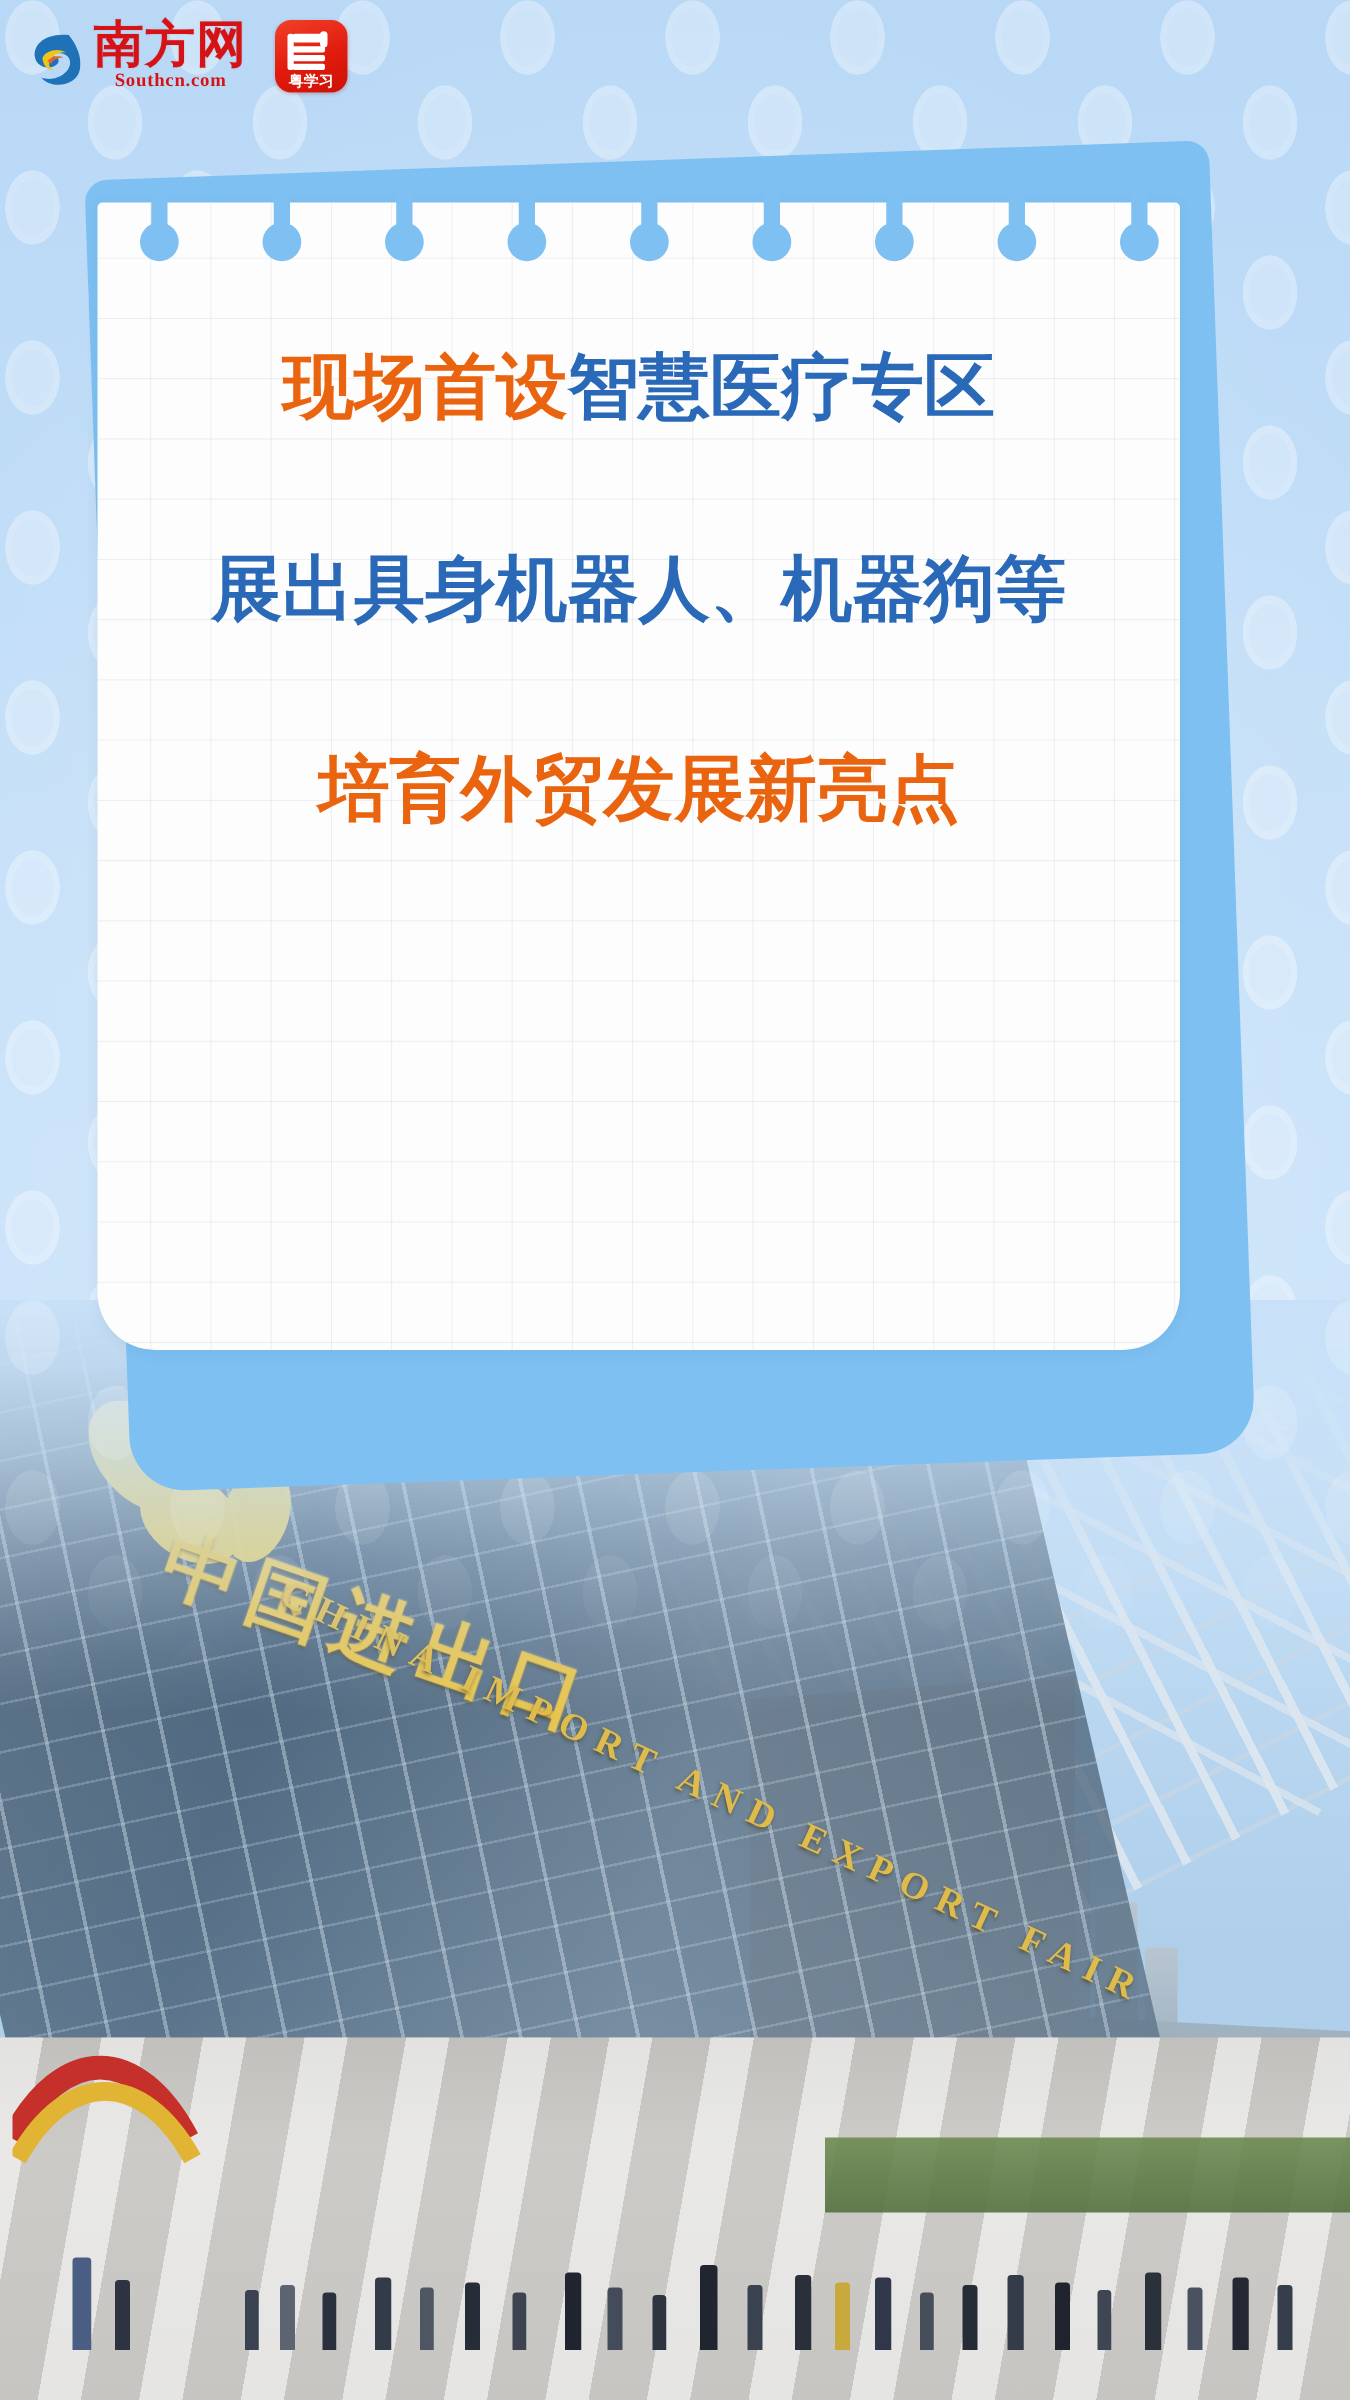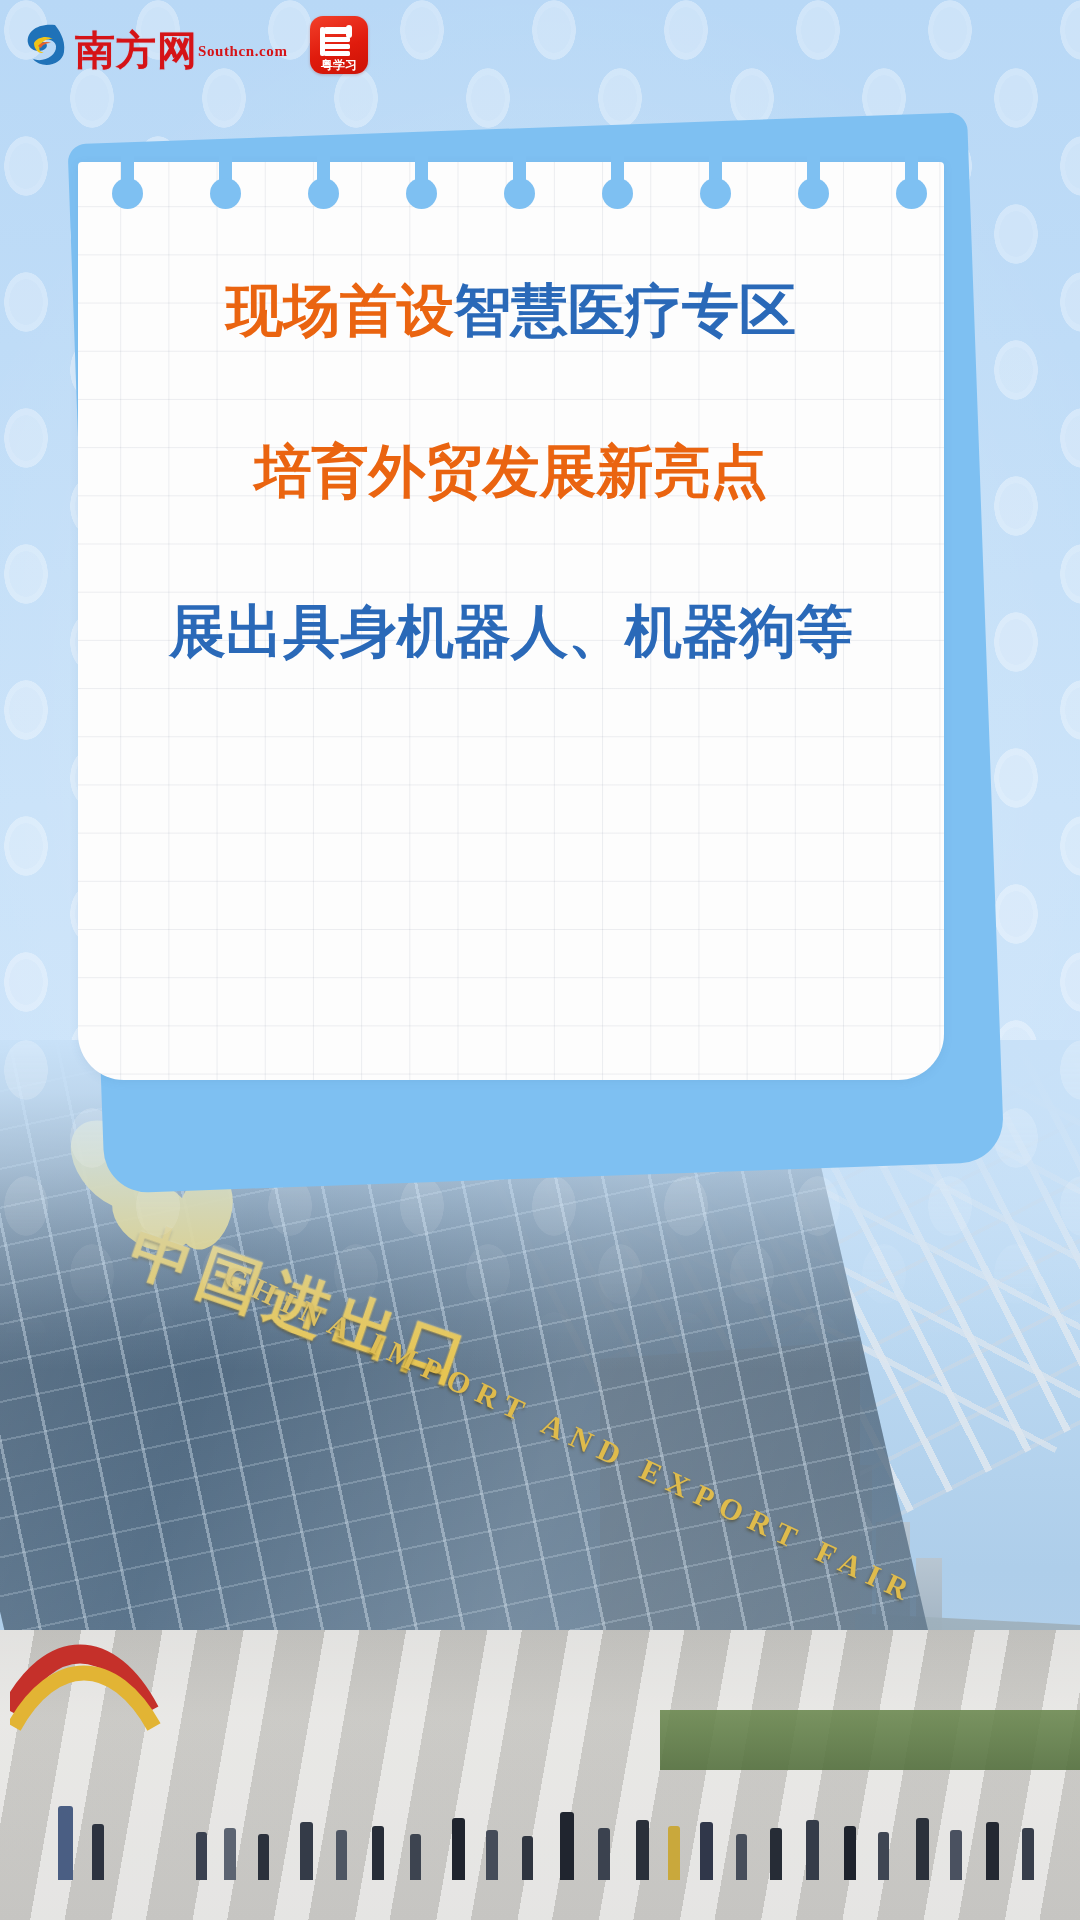--- a/index.html
+++ b/index.html
@@ -54,21 +54,21 @@
   .header {
     position: absolute;
     top: 16px; left: 22px;
     display: flex;
     align-items: center;
     gap: 22px;
     z-index: 40;
   }
   .logo-southcn { display: flex; align-items: flex-end; gap: 7px; }
   .sc-mark { width: 46px; height: 52px; flex: none; }
-  .sc-wordblock { display: flex; flex-direction: row; align-items: center; }
+  .sc-wordblock { display: flex; flex-direction: column; align-items: center; }
   .sc-cn {
     font-family: "Liberation Serif", "DejaVu Serif", serif;
     font-size: 40px; font-weight: 700; color: #d51317;
     letter-spacing: 1px; line-height: 1.0;
     text-shadow: 0 0 1px rgba(213,19,23,.4);
   }
   .sc-en {
     font-family: "Liberation Serif", "DejaVu Serif", serif;
     font-size: 15px; font-weight: 700; color: #d51317;
     letter-spacing: .6px; line-height: 1.1; margin-top: 1px;
@@ -492,24 +492,24 @@
           <span class="stem"></span>
           <span class="head"></span>
         </div>
     </div>
 
     <div class="headline">
       <div class="hl-line">
         <span class="c-orange">现场首设</span><span class="c-blue">智慧医疗专区</span>
       </div>
       <div class="hl-line">
+        <span class="c-blue">展出具身机器人、机器狗等</span>
+      </div>
+      <div class="hl-line">
         <span class="c-orange">培育外贸发展新亮点</span>
-      </div>
-      <div class="hl-line">
-        <span class="c-blue">展出具身机器人、机器狗等</span>
       </div>
     </div>
   </div>
 
   <div class="header">
 
     <div class="logo-southcn">
       <svg class="sc-mark" viewBox="0 0 46 52">
         <path d="M33 6 C14 4 4 14 6 24 C8 33 20 34 24 29 C27 25 22 21 18 24
                  C22 18 33 20 34 27 C35 37 21 44 11 40

